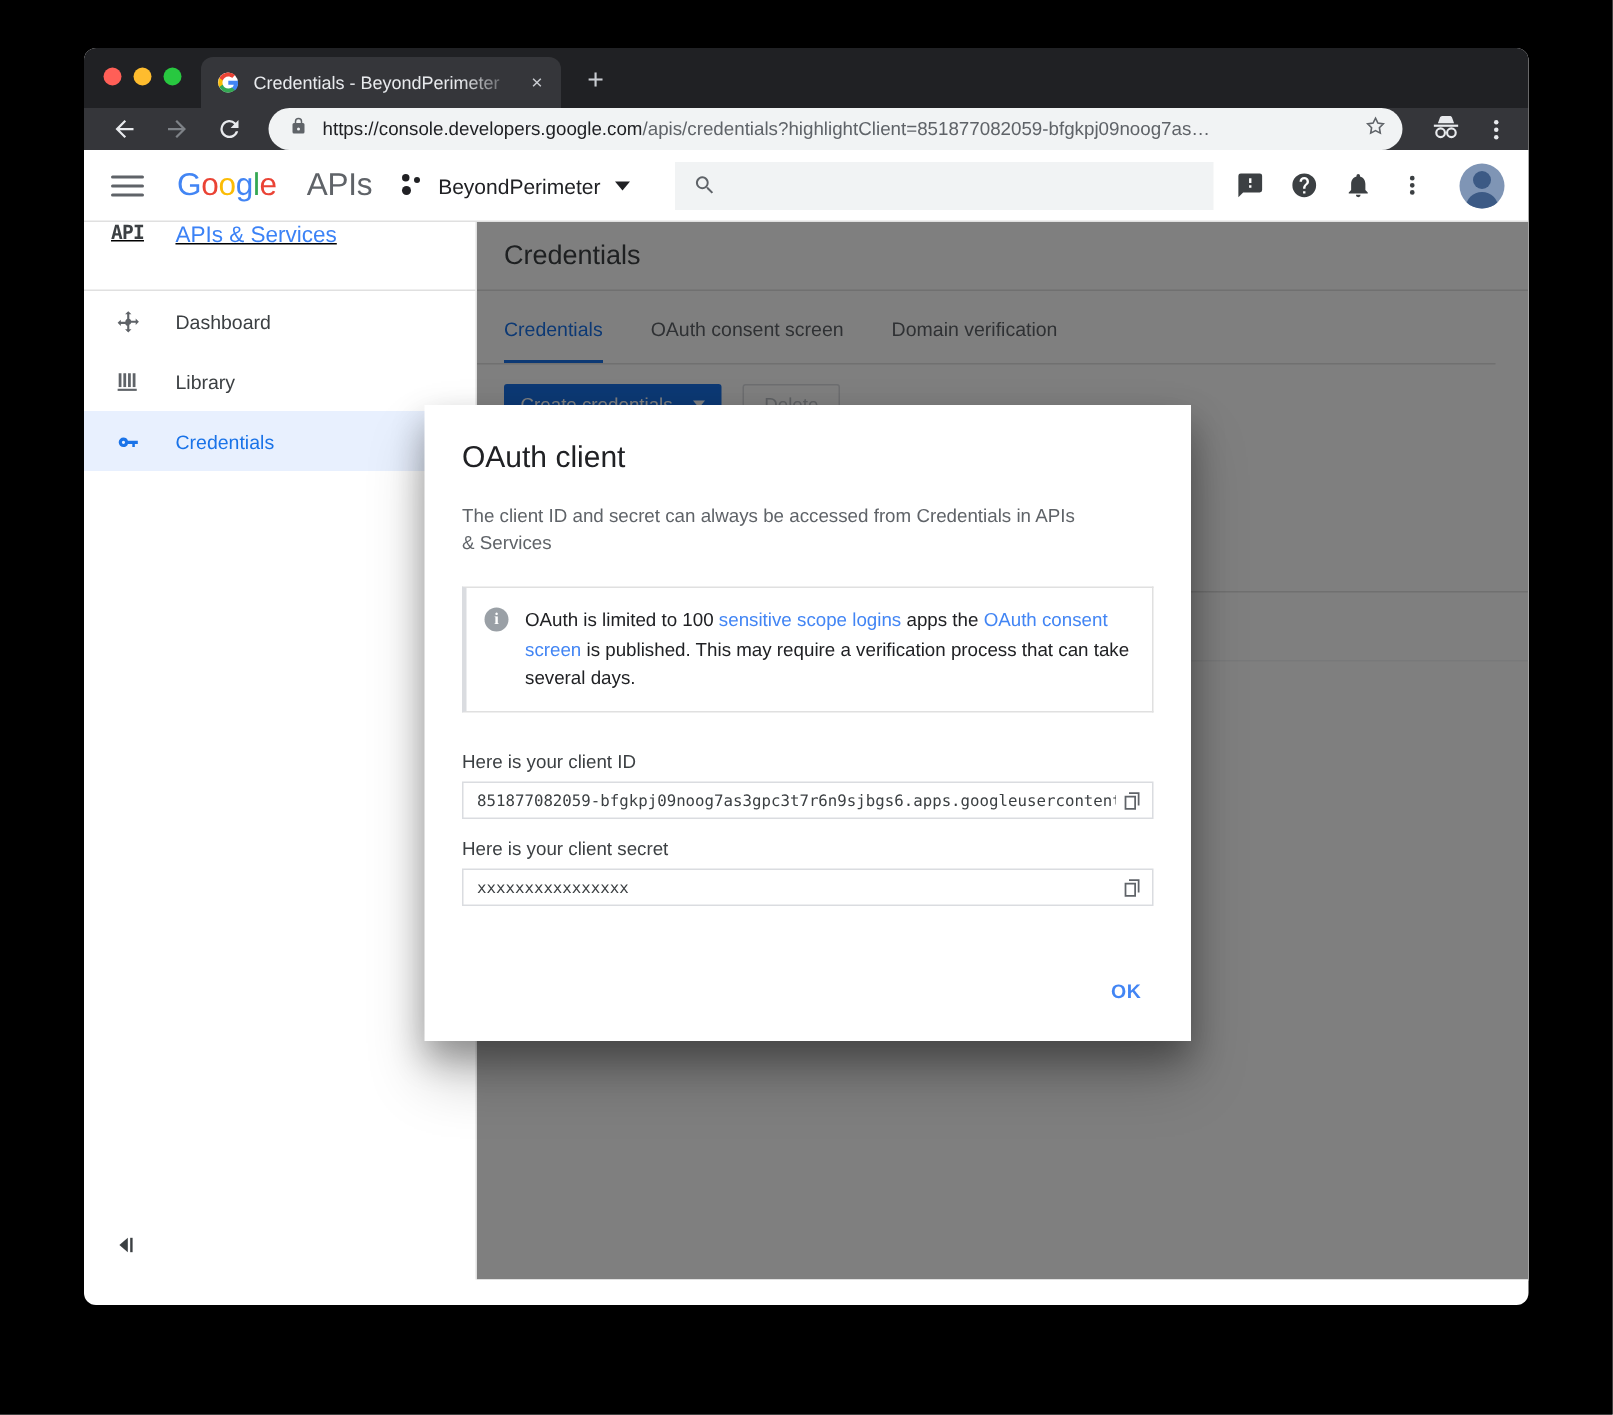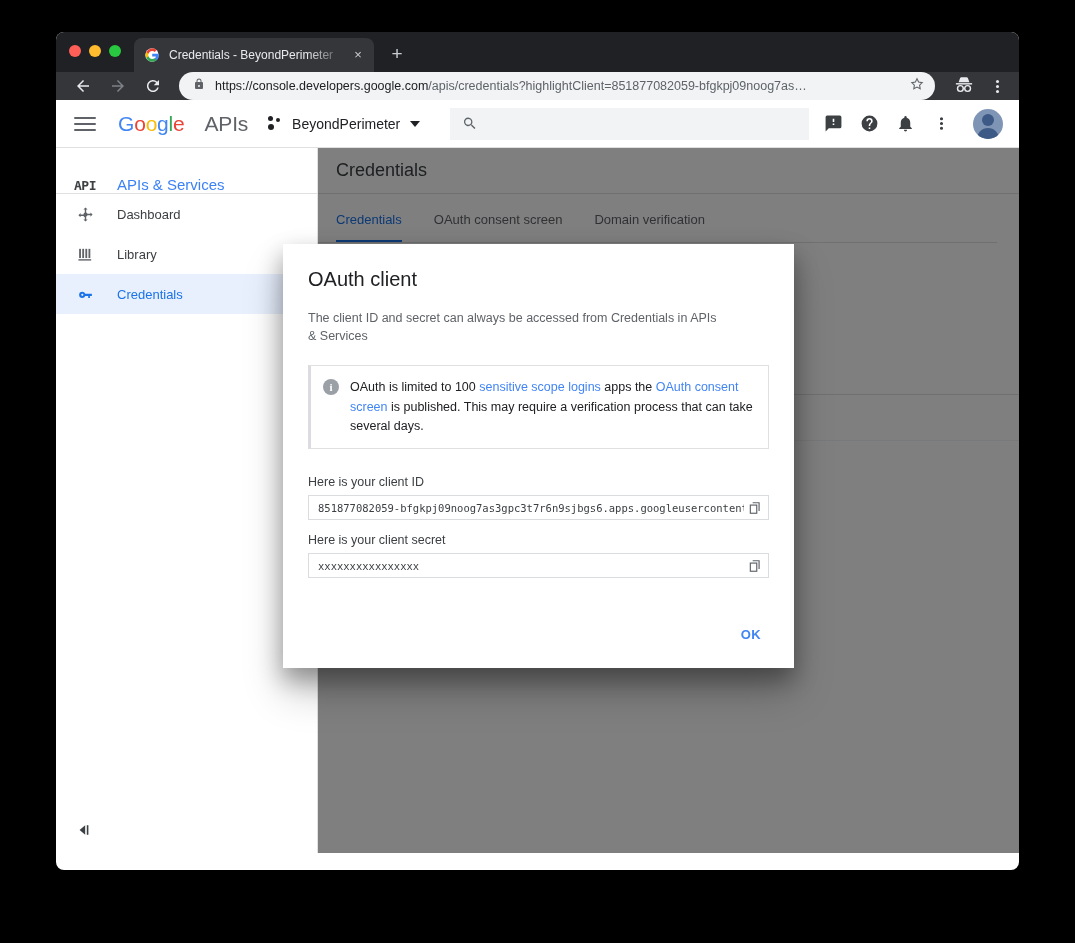--- a/index.html
+++ b/index.html
@@ -191,23 +191,24 @@
   #body-split { display: flex; height: 705px; }
 
   #sidebar {
     width: 262px; flex: 0 0 262px;
     background: #ffffff;
     border-right: 1px solid #e0e0e0;
     position: relative;
   }
   #sidebar-head {
     height: 46px;
-    display: flex; align-items: flex-end;
+    display: flex; align-items: flex-start;
     padding-left: 18px;
     border-bottom: 1px solid #e0e0e0;
+    text-decoration: underline;
   }
   #api-badge {
     font-family: "DejaVu Sans Mono", monospace;
     font-size: 13px; font-weight: bold;
     color: #3c4043; letter-spacing: -0.5px;
     flex: 0 0 auto;
   }
   #sidebar-title { font-size: 15px; color: #3b82f6; margin-left: 21px; }
 
   .nav-item {
@@ -306,21 +307,21 @@
 
   
   #scrim {
     position: absolute;
     left: 0; top: 0; right: 0; bottom: 0;
     background: rgba(0,0,0,0.50);
     z-index: 20;
   }
   #dialog {
     position: absolute;
-    left: 227px; top: 144px;
+    left: 227px; top: 170px;
     width: 511px;
     background: #ffffff;
     z-index: 30;
     box-shadow: 0 11px 22px rgba(0,0,0,0.32), 0 24px 38px rgba(0,0,0,0.22);
     padding: 24px 25px 0 25px;
   }
   #dialog-title {
     font-size: 20px;
     color: #202124;
     font-weight: normal;

